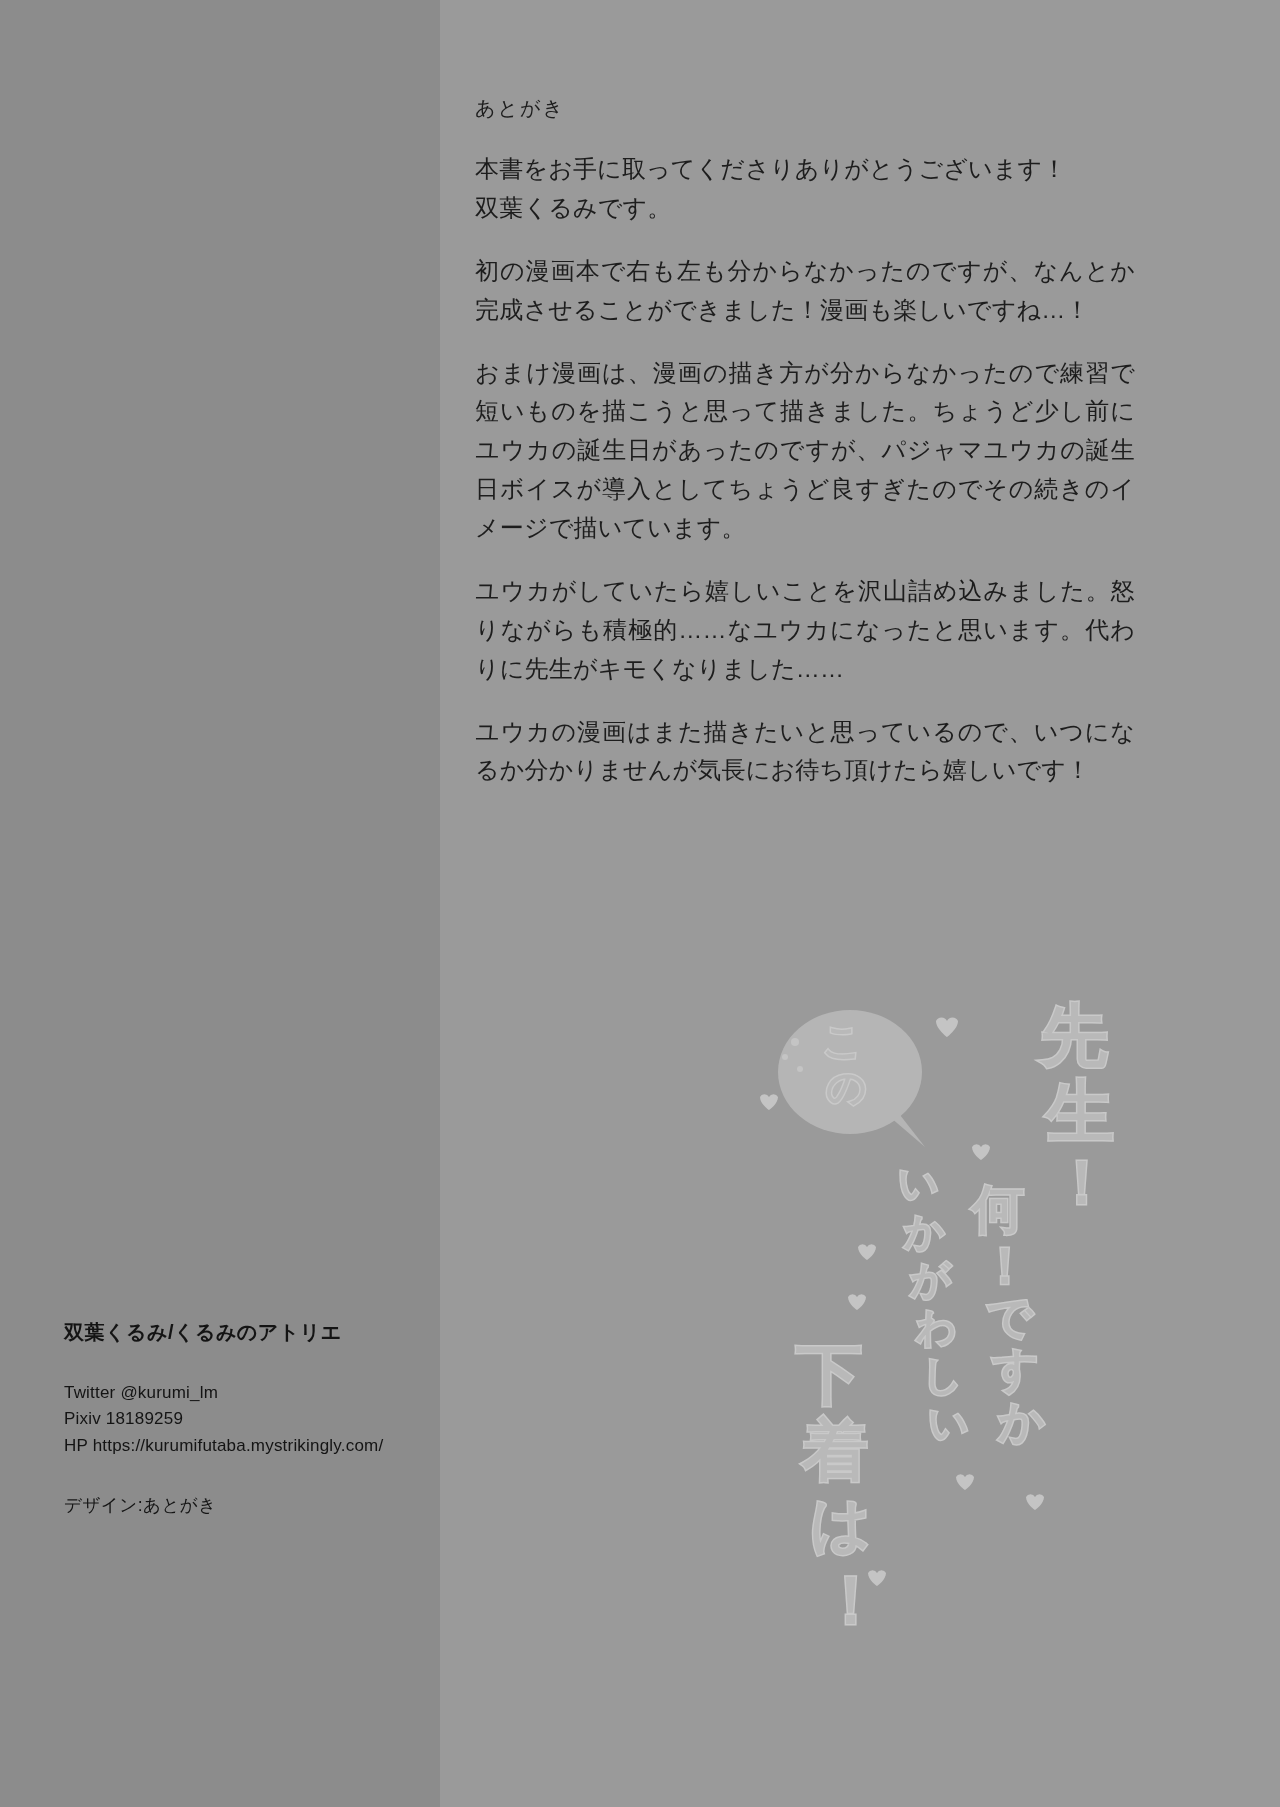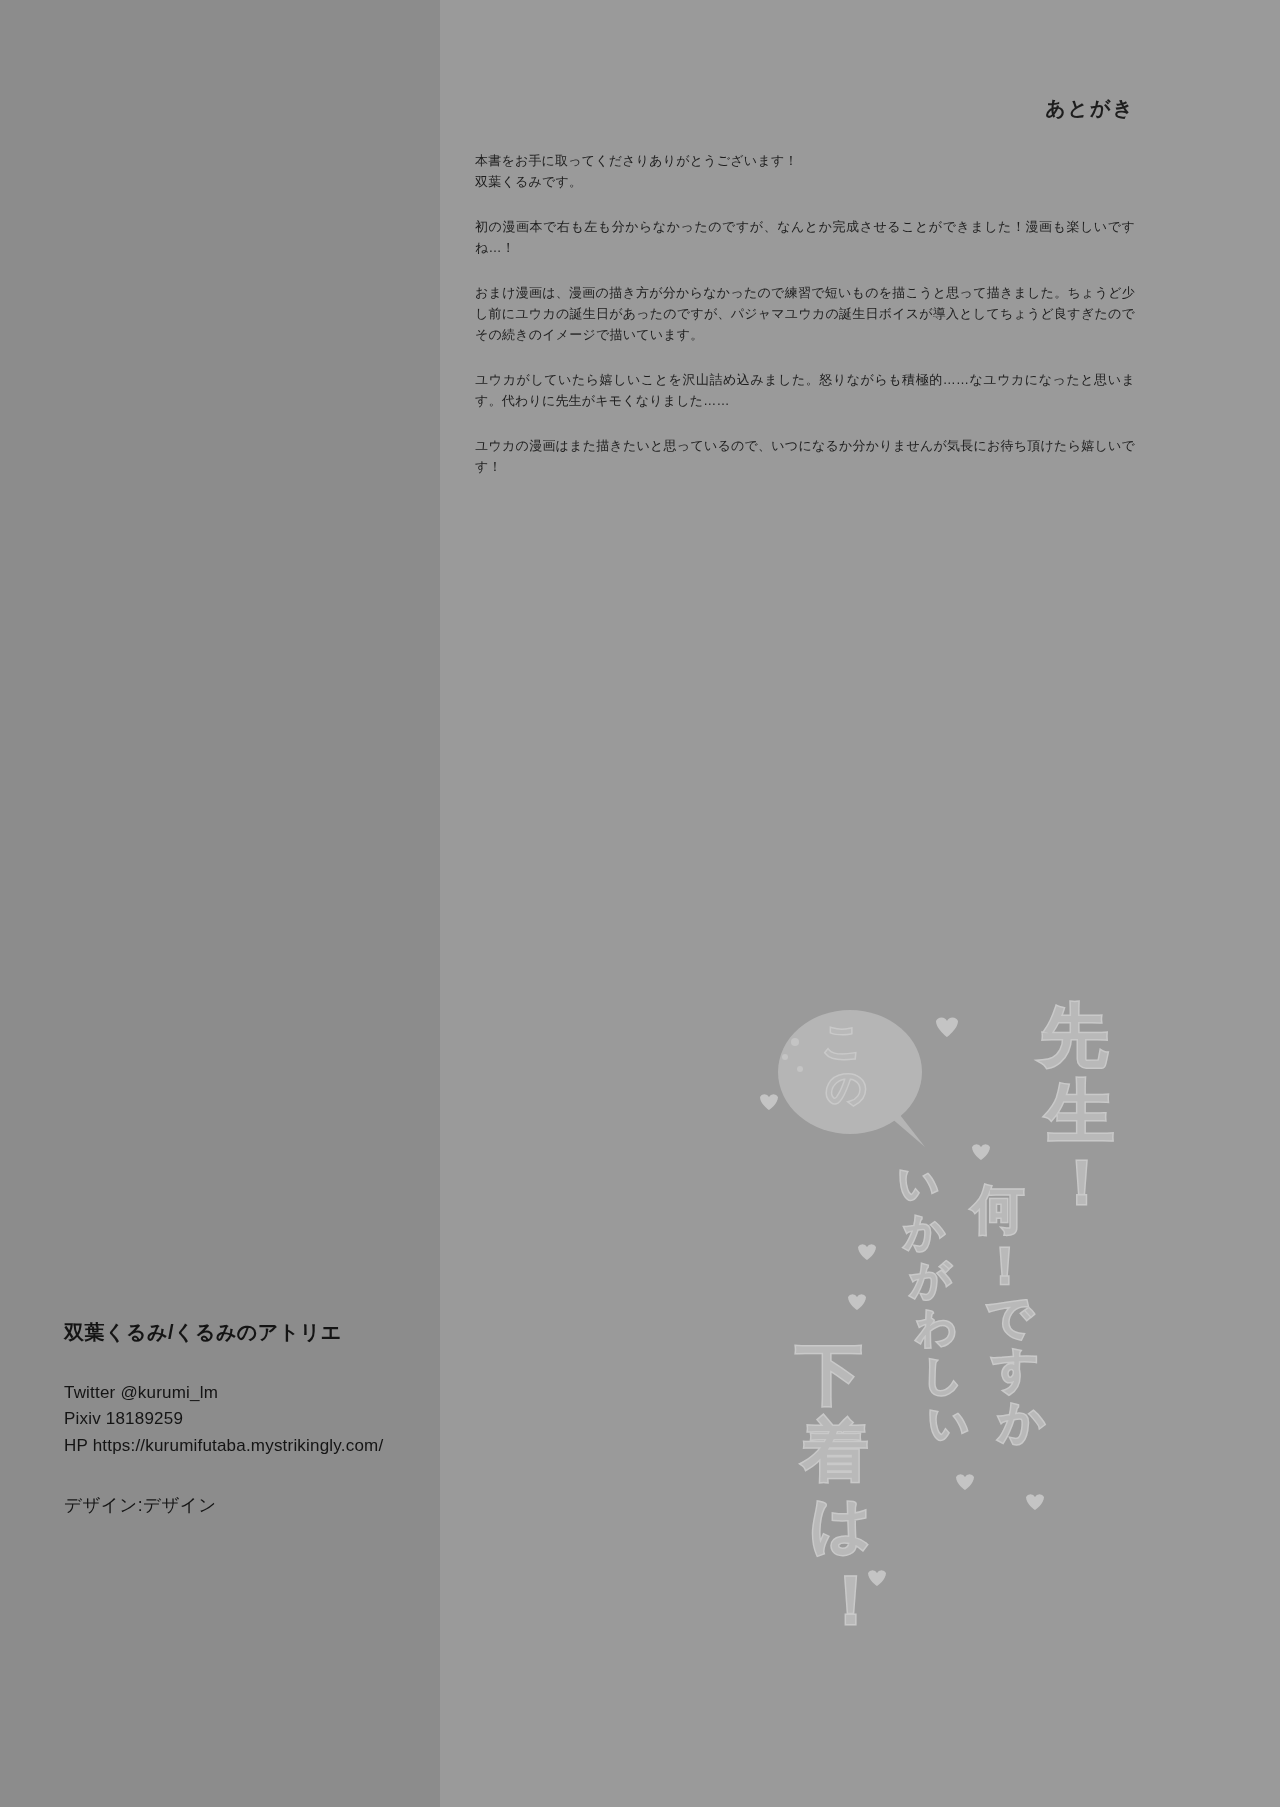--- a/index.html
+++ b/index.html
@@ -36,28 +36,28 @@
 
   
   .afterword {
     position: absolute;
     left: 35px;
     top: 95px;
     width: 660px;
     color: #1d1d1d;
   }
   .afterword-title {
-    text-align: right;
+    text-align: left;
     font-size: 20px;
     letter-spacing: 2px;
     margin: 0 0 28px 0;
-    font-weight: 700;
+    font-weight: 400;
   }
   .afterword p {
-    font-size: 13px;
+    font-size: 24px;
     line-height: 1.62;
     margin: 0 0 24px 0;
     letter-spacing: 0.2px;
     text-align: justify;
   }
   .afterword p:last-child {
     margin-bottom: 8px;
   }
 
   
@@ -123,21 +123,21 @@
 
   <div class="left-col">
 
     <div class="credits">
       <div class="credits-name">双葉くるみ/くるみのアトリエ</div>
       <div class="credits-lines">
         <div>Twitter @kurumi_lm</div>
         <div>Pixiv 18189259</div>
         <div>HP https://kurumifutaba.mystrikingly.com/</div>
       </div>
-      <div class="credits-design">デザイン:デザイン</div>
+      <div class="credits-design">デザイン:あとがき</div>
     </div>
 
   </div>
 
   <div class="right-col">
 
     <div class="afterword">
       <div class="afterword-title">あとがき</div>
       <p>本書をお手に取ってくださりありがとうございます！<br>双葉くるみです。</p>
       <p>初の漫画本で右も左も分からなかったのですが、なんとか完成させることができました！漫画も楽しいですね…！</p>

